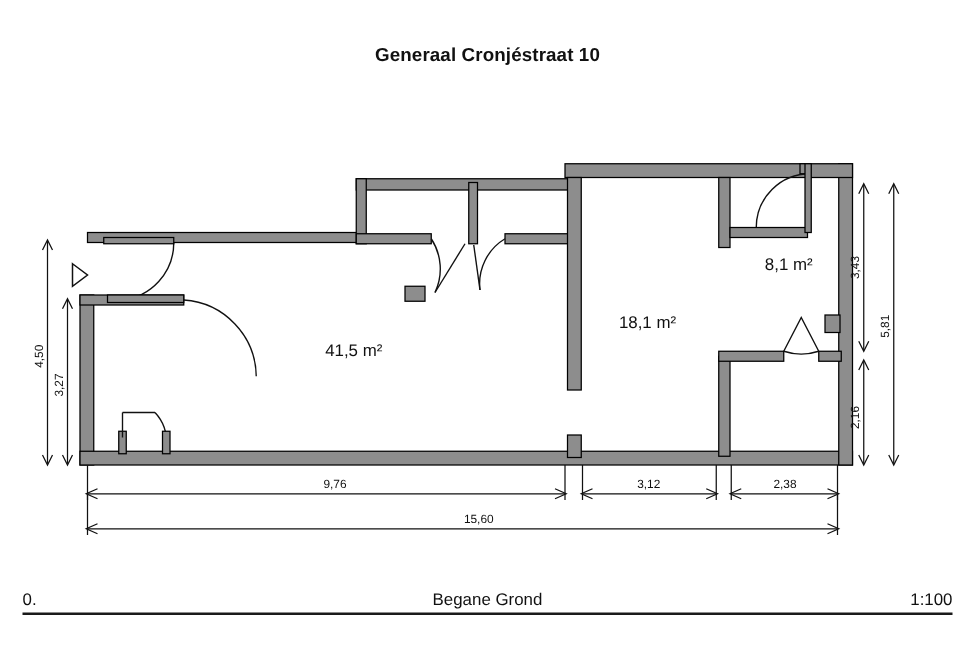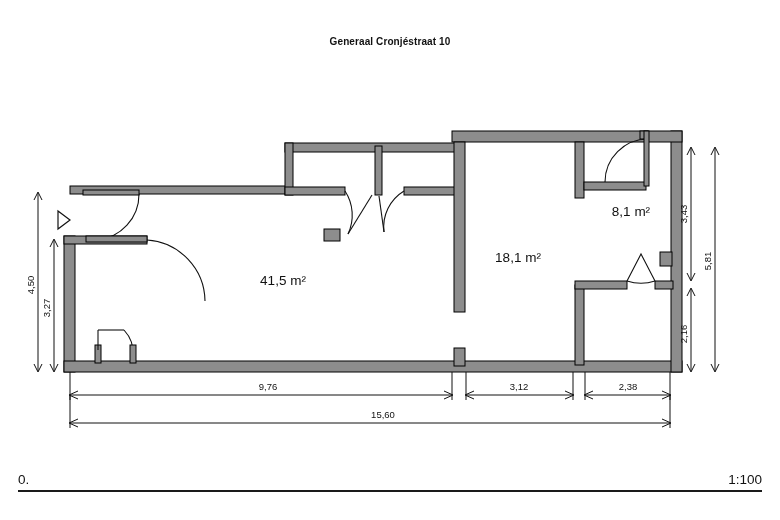--- a/index.html
+++ b/index.html
@@ -20,21 +20,21 @@
     width: 780px;
     height: 520px;
     background: #ffffff;
   }
   #plan-title {
     position: absolute;
     top: 36px;
     left: 0;
     width: 780px;
     text-align: center;
-    font-size: 10px;
+    font-size: 15px;
     font-weight: bold;
     letter-spacing: 0.1px;
     color: #111111;
   }
   #floorplan-svg {
     position: absolute;
     top: 0;
     left: 0;
   }
   #footer-bar {
@@ -213,16 +213,17 @@
       <path class="dim-line" d="M 715 148 L 715 371"></path>
       <path class="dim-line" d="M 711 155 L 715 147 L 719 155"></path>
       <path class="dim-line" d="M 711 364 L 715 372 L 719 364"></path>
       <text class="dim-label" x="711" y="261" text-anchor="middle" transform="rotate(-90 711 261)">5,81</text>
     </g>
 
   </svg>
 
   <div id="footer-bar">
     <span class="footer-text" id="footer-left">0.</span>
+    <span class="footer-text" id="footer-center">Begane Grond</span>
     <span class="footer-text" id="footer-right">1:100</span>
   </div>
 
 </div>
 
 </body></html>

